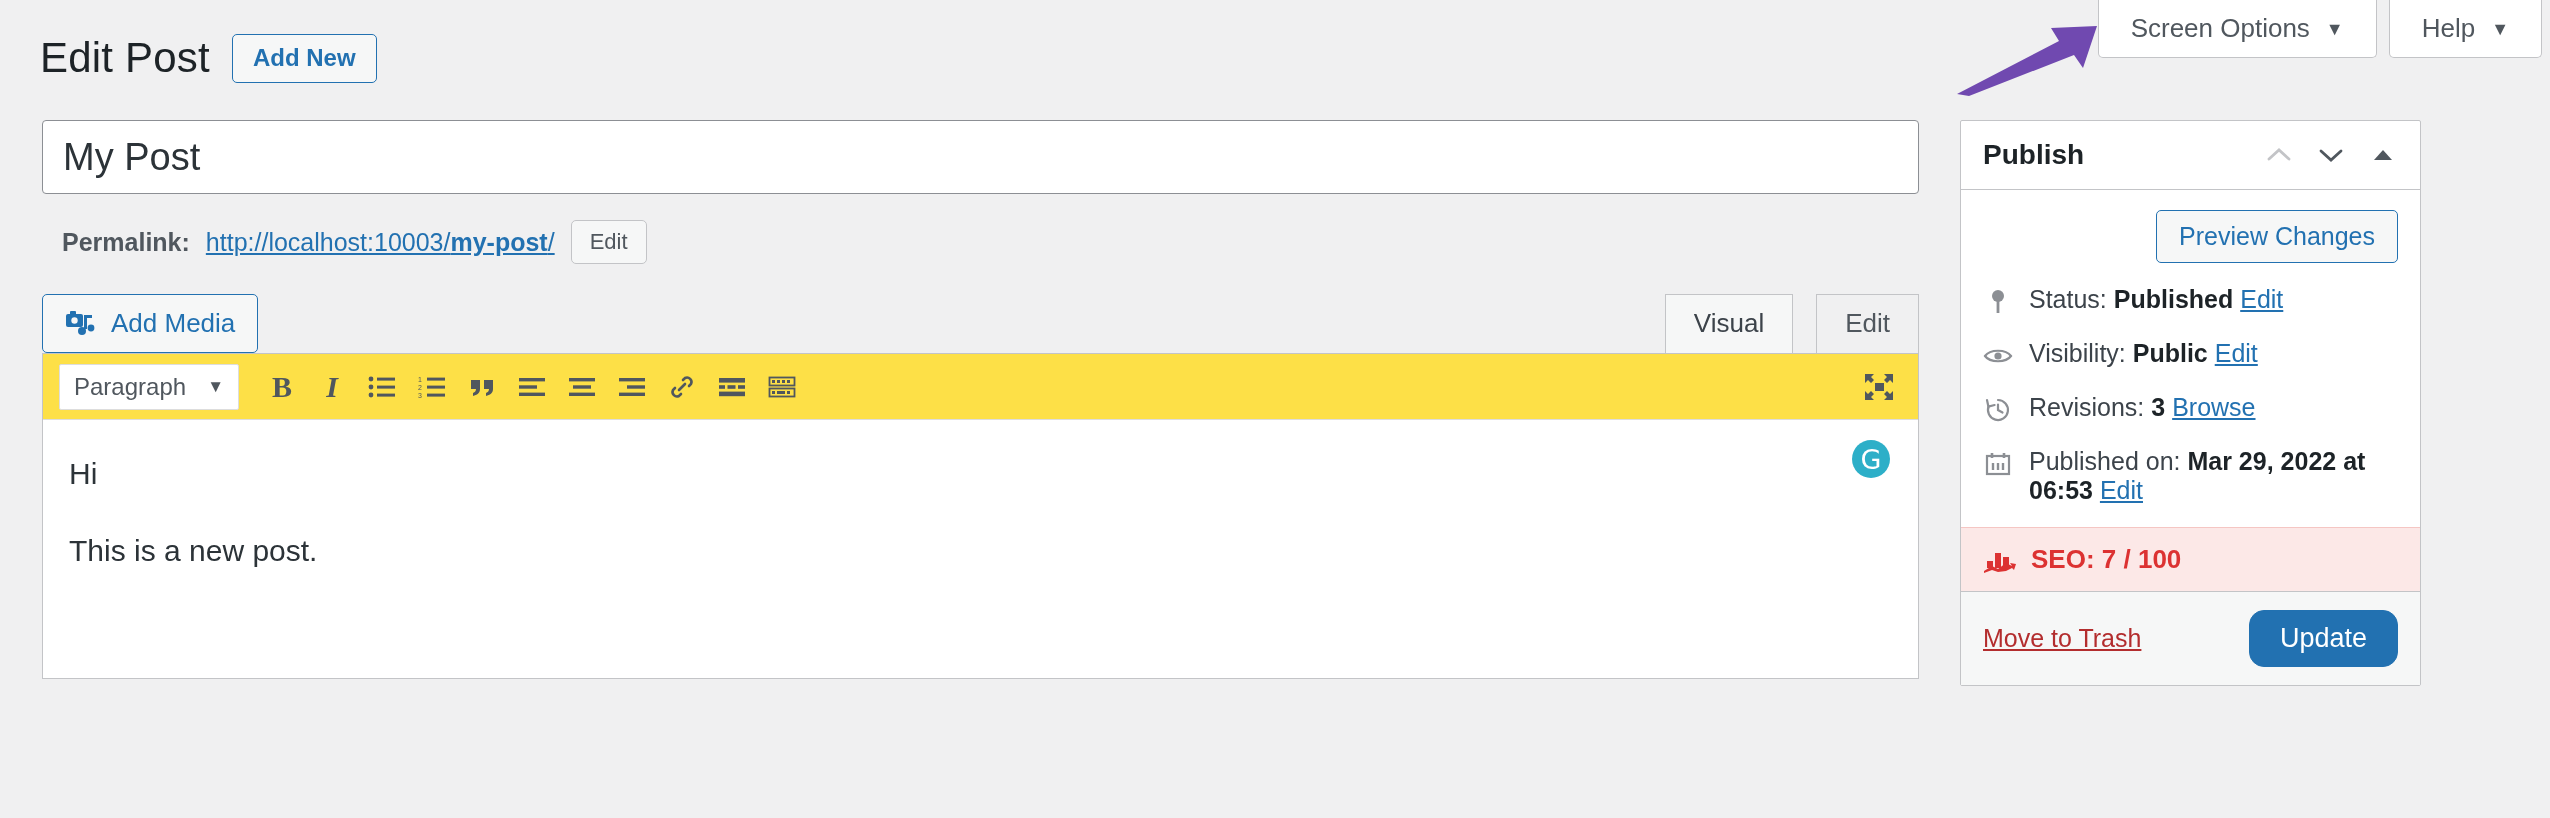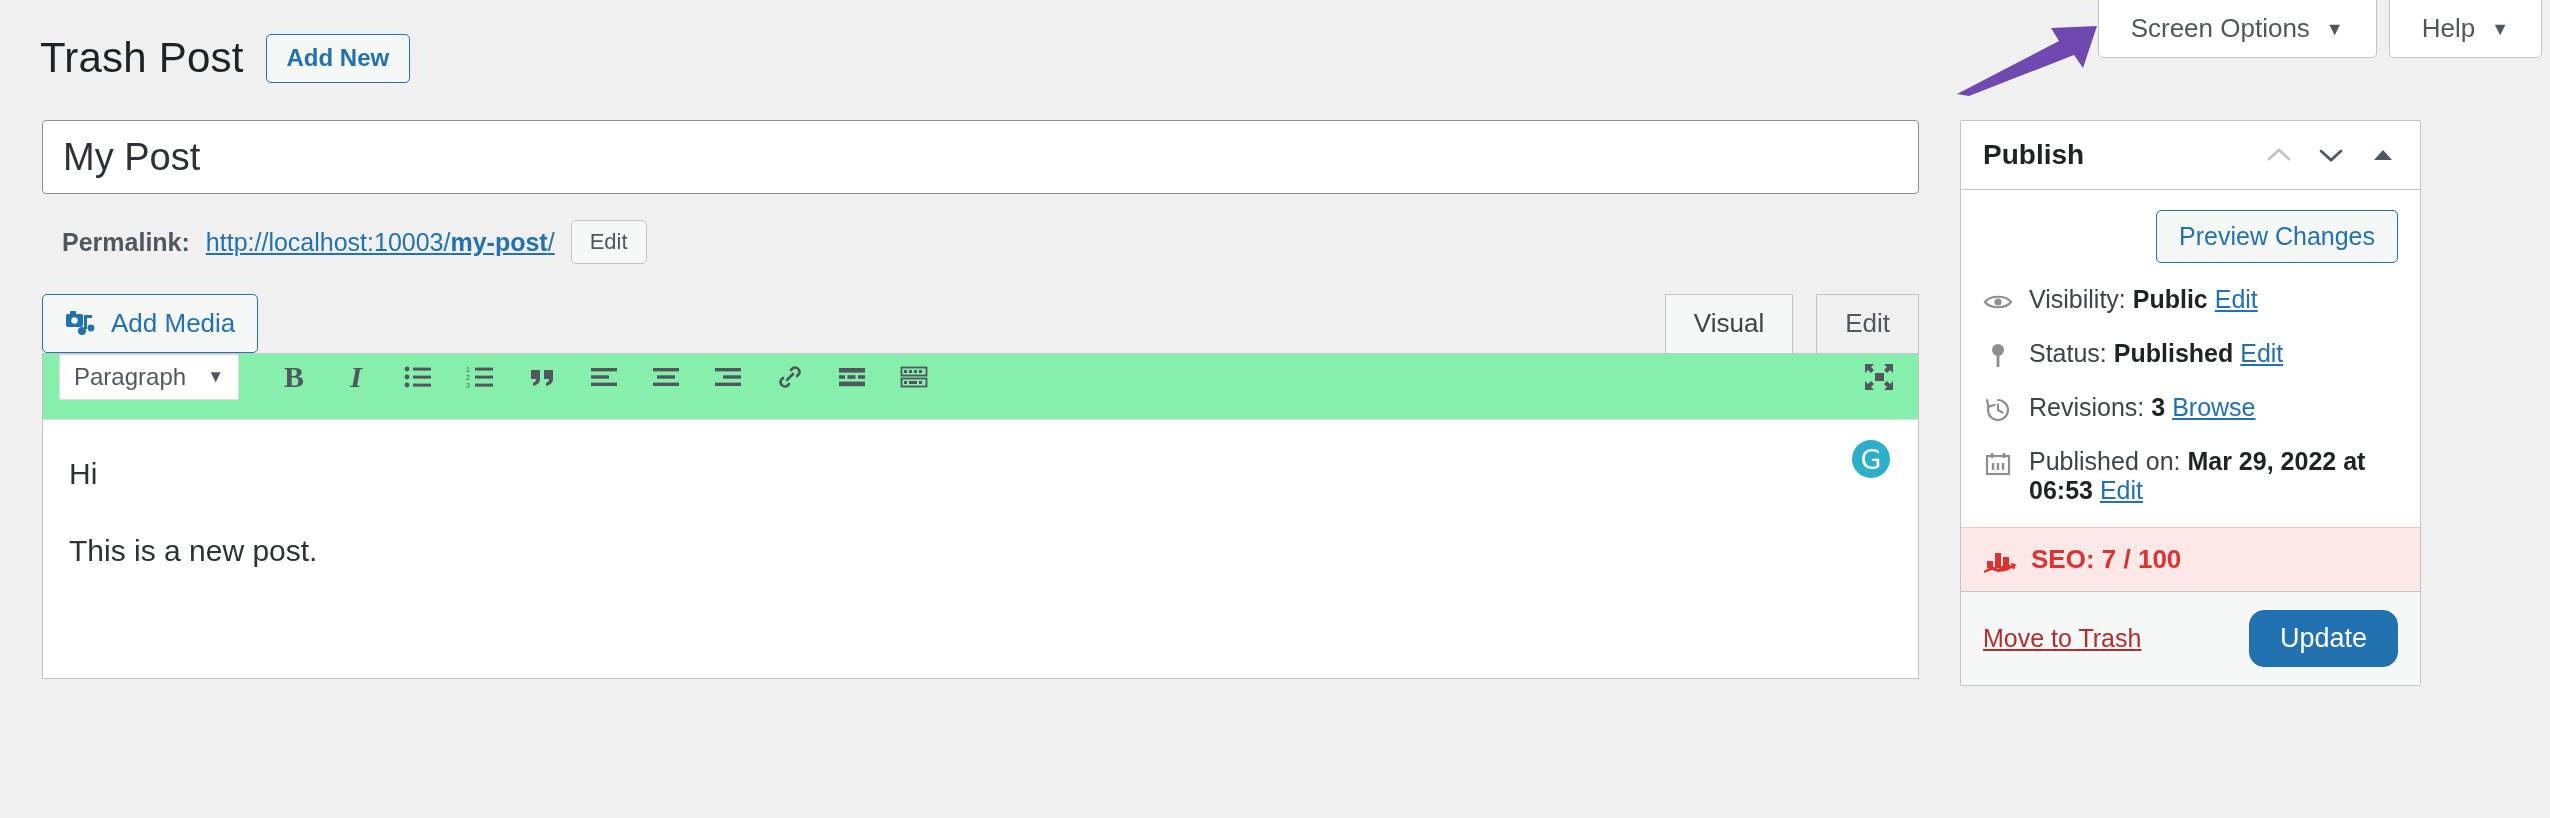--- a/index.html
+++ b/index.html
@@ -64,22 +64,22 @@
   .tabs { display: flex; align-items: flex-end; gap: 16px; }
   .tab {
     font-size: 26px; padding: 13px 28px 14px; cursor: pointer;
     border: 1px solid #c3c4c7; border-bottom: none; margin-left: 7px;
     background: #f0f0f1; color: #50575e;
   }
   .tab.active { background: #f6f7f7; border-color: #c3c4c7; color: #3c434a; }
 
   .editor-box { border: 1px solid #c3c4c7; background: #fff; margin-top: 0; }
   .editor-toolbar {
-    background: #86efac; border-bottom: 1px solid #ddd;
-    height: 66px; display: flex; align-items: flex-start; padding: 0 16px; gap: 16px;
+    background: #fde047; border-bottom: 1px solid #ddd;
+    height: 66px; display: flex; align-items: center; padding: 0 16px; gap: 4px;
   }
   .fmt-select {
     background: #fff; border: 1px solid #ddd; border-radius: 2px;
     height: 46px; min-width: 180px; padding: 0 14px;
     display: flex; align-items: center; justify-content: space-between;
     font-size: 24px; color: #50575e; cursor: pointer; margin-right: 16px;
   }
   .fmt-select .caret { font-size: 17px; }
   .tbtn {
     width: 46px; height: 46px; display: flex; align-items: center; justify-content: center;
@@ -157,21 +157,21 @@
       <span>Help</span>
       <span class="caret">▼</span>
     </div>
   </div>
 
   <svg class="arrow-anno" viewBox="0 0 150 90">
     <path d="M2 88 L104 35 L96 22 L142 20 L128 62 L119 49 L14 90 Z" fill="#7049b0"></path>
   </svg>
 
   <div class="heading">
-    <div class="page-title">Trash Post</div>
+    <div class="page-title">Edit Post</div>
     <div class="add-new">Add New</div>
   </div>
 
   <div class="editor-col">
 
     <input class="title-input" type="text" value="My Post" style="">
 
     <div class="permalink-row">
       <span class="permalink-label">Permalink:</span>
       <span class="permalink-link"><span>http://localhost:10003/</span><b>my-post</b><span>/</span></span>
@@ -329,36 +329,36 @@
       </div>
     </div>
 
     <div class="pb-body">
       <div class="preview-row">
         <div class="preview-btn">Preview Changes</div>
       </div>
 
       <div class="misc-row">
         <span class="ico">
-          <svg width="30" height="20" viewBox="0 0 30 20" fill="none" stroke="#8c8f94" stroke-width="2.2">
-            <path d="M2 10 C7 3 23 3 28 10 C23 17 7 17 2 10 Z"></path>
-              <circle cx="15" cy="10" r="3.6" fill="#8c8f94" stroke="none"></circle>
-          </svg>
-        </span>
-        <span><span>Visibility:</span> <b>Public</b> <span class="lnk">Edit</span></span>
-      </div>
-
-      <div class="misc-row">
-        <span class="ico">
           <svg width="16" height="26" viewBox="0 0 16 26" fill="#8c8f94">
               <circle cx="8" cy="7" r="6"></circle>
               <rect x="6.6" y="10" width="2.8" height="14"></rect>
             </svg>
         </span>
         <span><span>Status:</span> <b>Published</b> <span class="lnk">Edit</span></span>
+      </div>
+
+      <div class="misc-row">
+        <span class="ico">
+          <svg width="30" height="20" viewBox="0 0 30 20" fill="none" stroke="#8c8f94" stroke-width="2.2">
+            <path d="M2 10 C7 3 23 3 28 10 C23 17 7 17 2 10 Z"></path>
+              <circle cx="15" cy="10" r="3.6" fill="#8c8f94" stroke="none"></circle>
+          </svg>
+        </span>
+        <span><span>Visibility:</span> <b>Public</b> <span class="lnk">Edit</span></span>
       </div>
 
       <div class="misc-row">
         <span class="ico">
           <svg width="26" height="26" viewBox="0 0 26 26" fill="none" stroke="#8c8f94" stroke-width="2.2" stroke-linecap="round">
             <path d="M13 3 a10 10 0 1 1-9.2 6"></path>
               <path d="M2 3 L3.4 9.6 L9.6 8"></path>
               <path d="M13 7.5 V13 L17.5 15.5"></path>
           </svg>
         </span>

